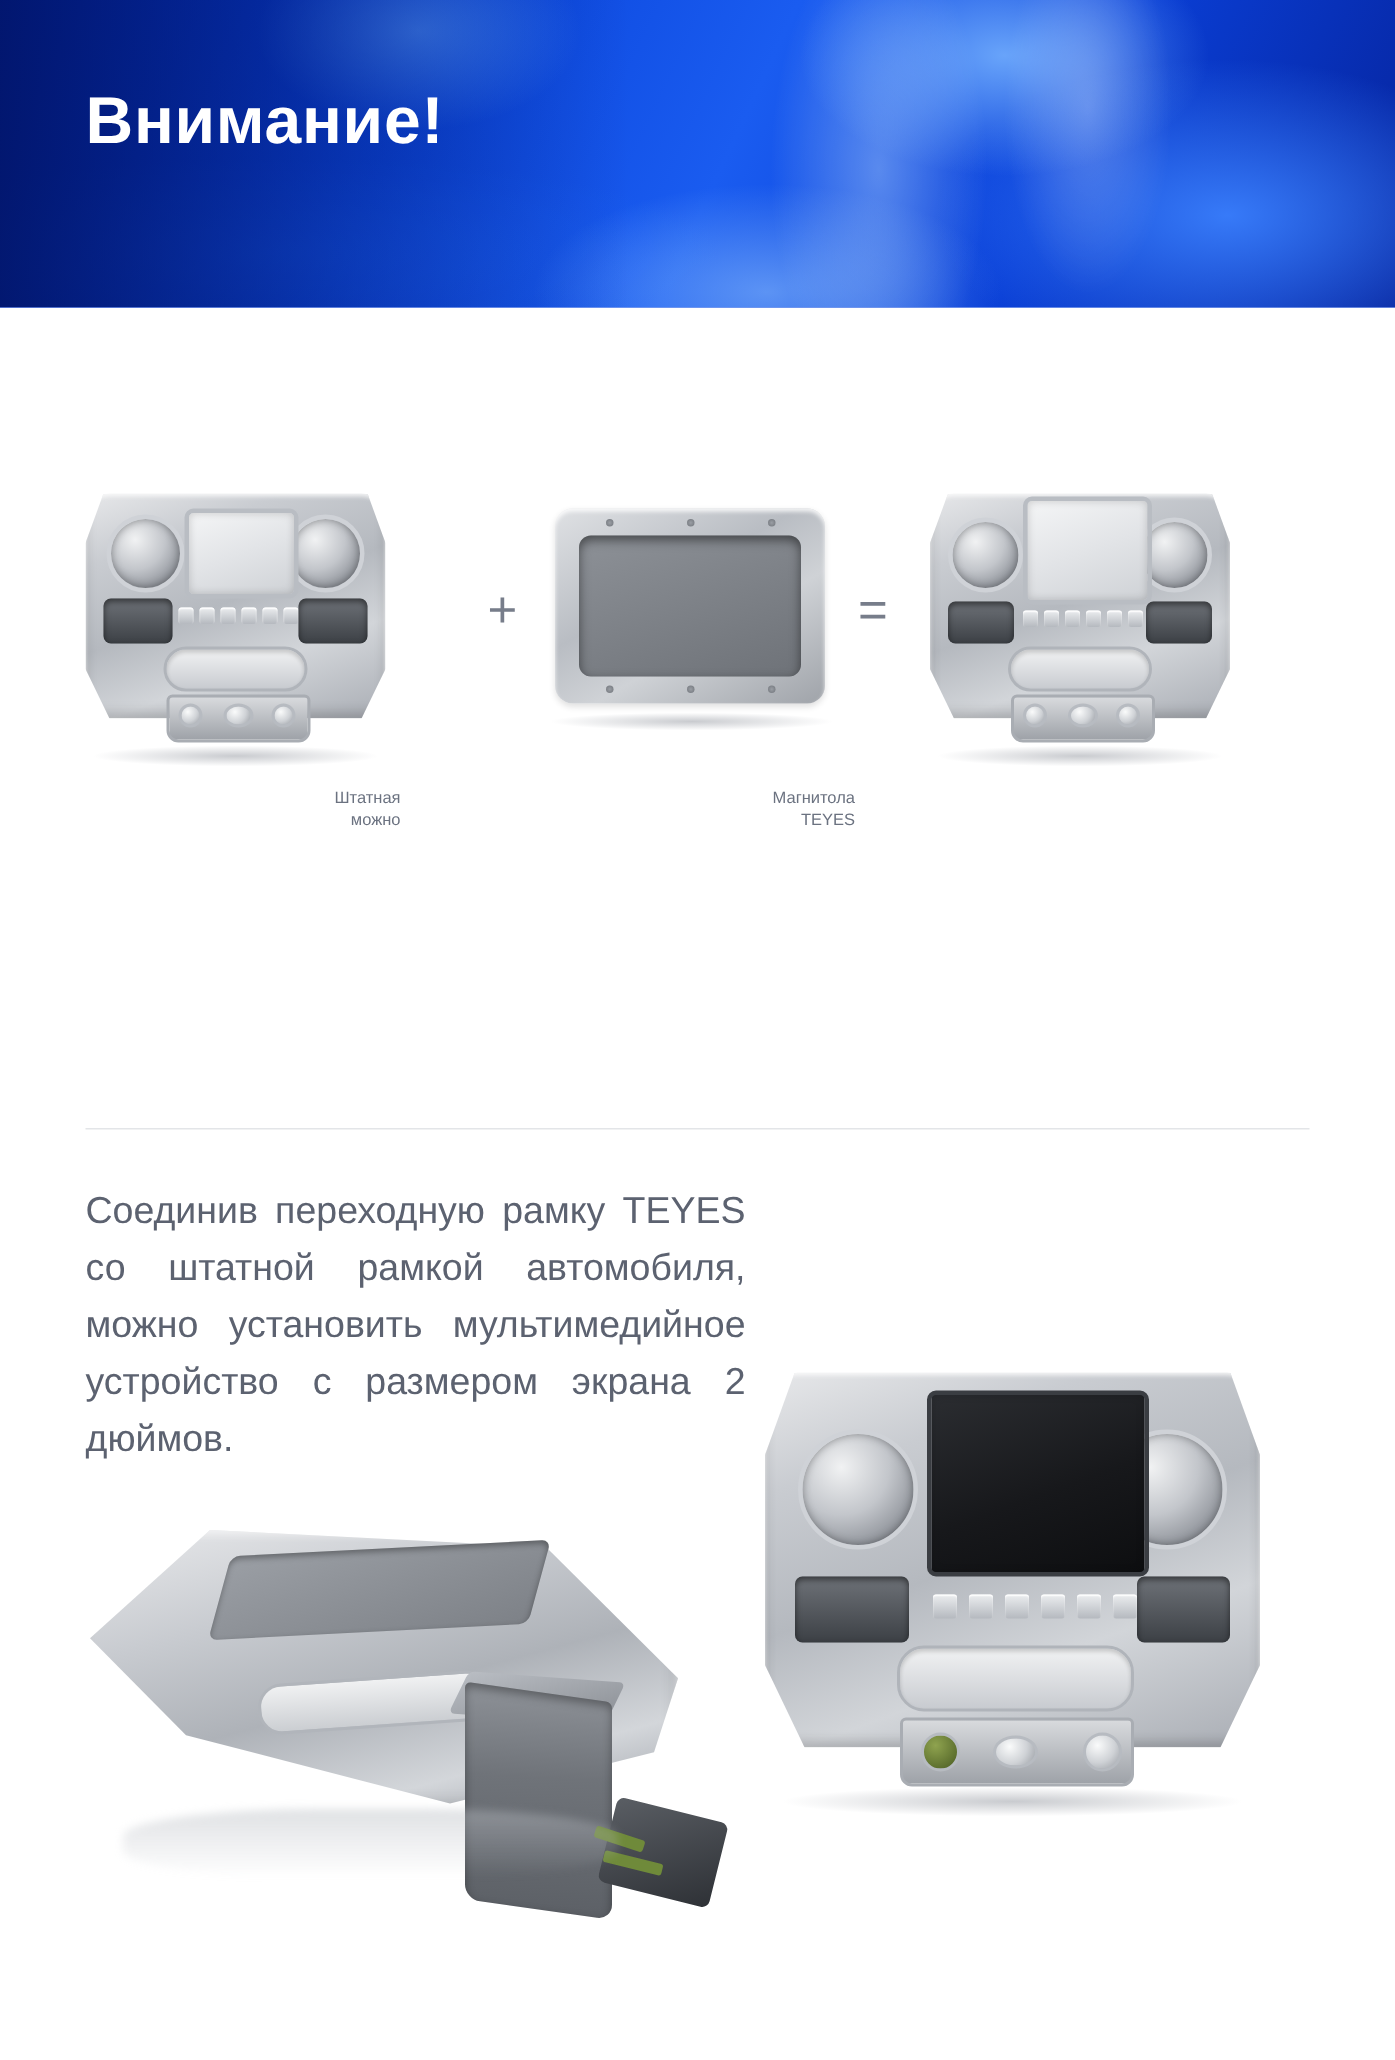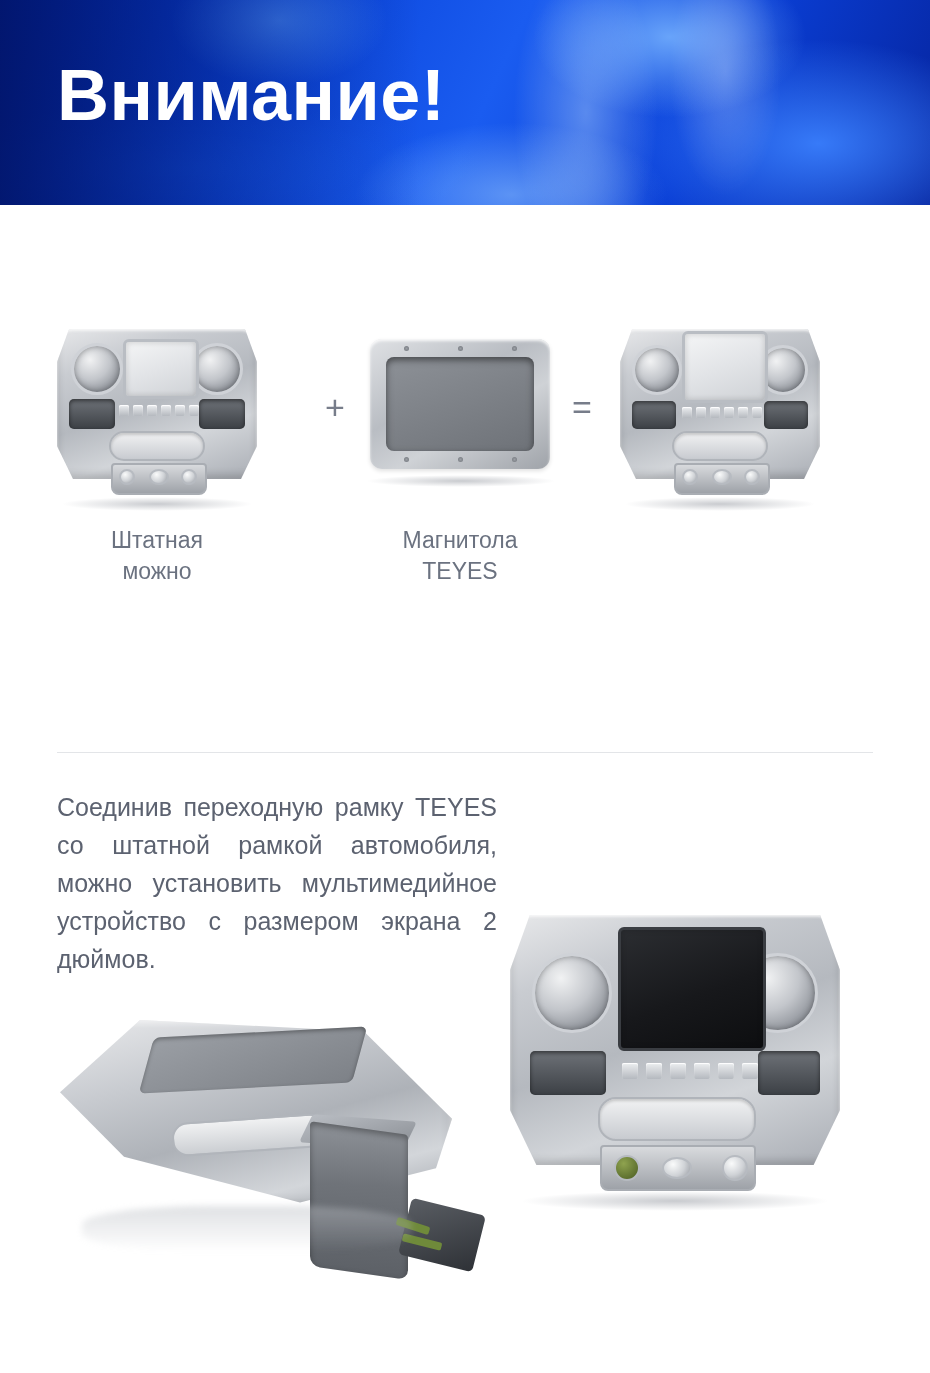--- a/index.html
+++ b/index.html
@@ -45,40 +45,40 @@
   }
   .banner .darkleft {
     position: absolute;
     left: 0; top: 0; width: 420px; height: 100%;
     background: linear-gradient(90deg, rgba(2,18,96,.85) 0%, rgba(2,18,96,.35) 55%, rgba(2,18,96,0) 100%);
   }
   .banner-title {
     position: absolute;
     left: 57px;
     top: 58px;
-    font-size: 72px;
+    font-size: 44px;
     font-weight: 700;
     color: #ffffff;
     letter-spacing: .5px;
     line-height: 1.05;
   }
 
   
   .diagram {
     position: relative;
     width: 930px;
     height: 430px;
   }
   .dash {
     position: absolute;
   }
   .caption {
     position: absolute;
-    text-align: center;
-    font-size: 23px;
+    text-align: right;
+    font-size: 11px;
     line-height: 1.35;
     color: #6b7280;
     width: 220px;
   }
   .op {
     position: absolute;
     font-size: 34px;
     color: #777d8a;
     font-weight: 400;
   }

